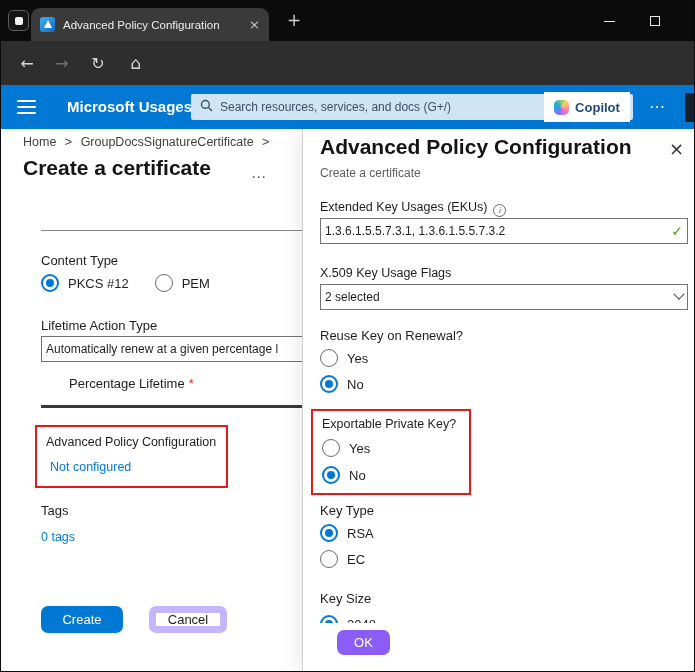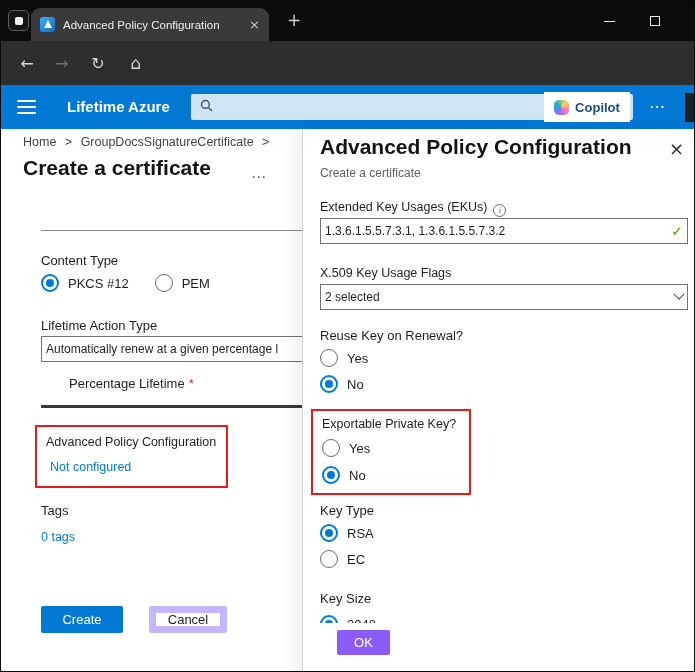--- a/index.html
+++ b/index.html
@@ -72,21 +72,21 @@
   #lifetime-label{left:40px;top:189px;}
   #lifetime-input{left:40px;top:207px;width:280px;}
   #pct-label{left:40px;top:247px;margin-left:28px;}
   #pct-label .req{color:#d13438;margin-left:4px;}
   #slider{position:absolute;left:40px;top:276px;width:280px;height:3px;background:#3b3937;}
   #l-redbox{left:34px;top:296px;width:193px;height:63px;}
   #l-adv-label{position:absolute;left:9px;top:8px;font-size:12.5px;color:#1f1e1d;white-space:nowrap;}
   #l-adv-link{left:13px;top:33px;}
   #tags-label{left:40px;top:374px;}
   #tags-link{left:40px;top:401px;}
-  .btn{position:absolute;height:27px;display:flex;align-items:center;justify-content:center;font-size:13px;border-radius:2px;text-align:center;}
+  .btn{position:absolute;height:27px;display:flex;align-items:center;justify-content:center;font-size:13px;border-radius:7px;text-align:center;}
   #create-btn{left:40px;top:477px;width:82px;background:#0078d4;color:#fff;}
   #cancel-btn{left:148px;top:477px;width:78px;background:#fff;border:7px solid #c4b5fd;color:#201f1e;}
 
   
   #panel{position:absolute;left:301px;top:128px;width:394px;height:544px;background:#fff;border-left:1px solid #d2d2d2;box-shadow:-8px 0 14px rgba(0,0,0,0.06);}
   #p-close{position:absolute;right:12px;top:9px;font-size:18px;color:#333;}
   #p-title{position:absolute;left:17px;top:6px;font-size:21px;font-weight:bold;color:#141414;white-space:nowrap;}
   #p-subtitle{position:absolute;left:17px;top:37px;font-size:12px;color:#605e5c;}
   #p-ekus-label{left:17px;top:71px;font-size:12.5px;}
   #p-ekus-input{left:17px;top:89px;width:368px;}
@@ -150,28 +150,29 @@
       <span id="star-icon" class="glyph">☆</span>
     </div>
   </div>
 
   <div id="azurebar">
     <div id="hamburger">
         <div></div>
         <div></div>
         <div></div>
       </div>
-    <span id="brand">Lifetime Azure</span>
+    <span id="brand">Microsoft Usages</span>
     <div id="az-search">
       <span>
         <svg width="13" height="13" viewBox="0 0 13 13">
             <circle cx="5.4" cy="5.4" r="3.9" fill="none" stroke="#3c5166" stroke-width="1.4"></circle>
             <line x1="8.5" y1="8.5" x2="12" y2="12" stroke="#3c5166" stroke-width="1.4"></line>
           </svg>
       </span>
+      <span id="az-search-text">Search resources, services, and docs (G+/)</span>
     </div>
     <div id="copilot">
       <span id="copilot-icon"></span>
       <span id="copilot-label">Copilot</span>
     </div>
     <span id="az-more" class="glyph">⋯</span>
     <span id="avatar-sliver"></span>
   </div>
 
   <div id="left">

